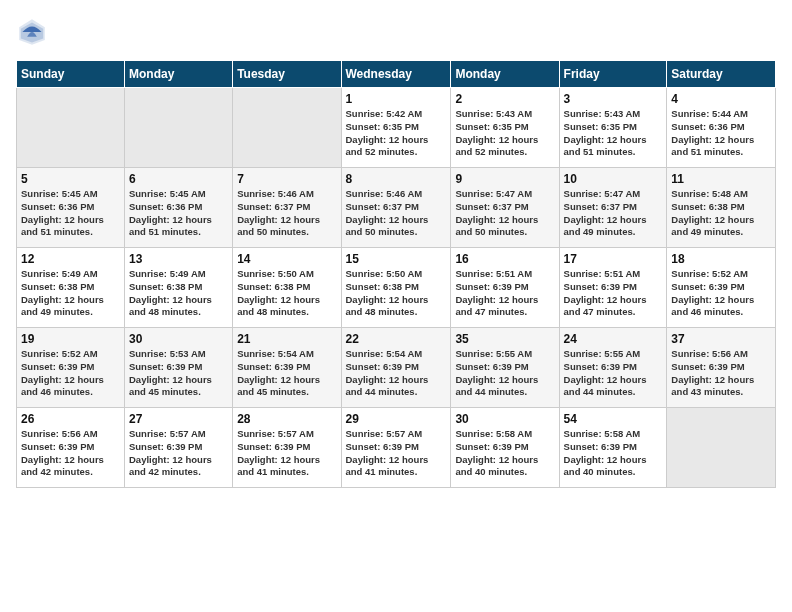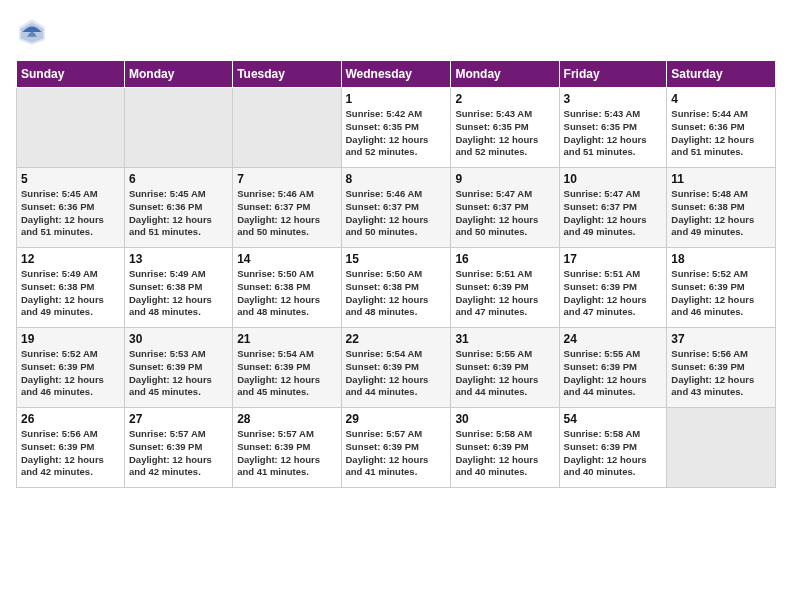--- a/index.html
+++ b/index.html
@@ -51,21 +51,21 @@
     .calendar-subtitle {
       font-size: 14px;
       color: #444;
     }
     table {
       width: 100%;
       border-collapse: collapse;
       font-size: 10px;
     }
     thead tr th {
-      background: #701a75;
+      background: #0c4a6e;
       color: #fff;
       padding: 6px 4px;
       text-align: left;
       font-size: 12px;
       font-weight: bold;
       border: 1px solid #fff;
     }
     tbody tr td {
       border: 1px solid #ccc;
       vertical-align: top;
@@ -220,21 +220,21 @@
         </td>
         <td>
           <div class="day-number">21</div>
           <div class="day-info">Sunrise: 5:54 AM<br>Sunset: 6:39 PM<br>Daylight: 12 hours and 45 minutes.</div>
         </td>
         <td>
           <div class="day-number">22</div>
           <div class="day-info">Sunrise: 5:54 AM<br>Sunset: 6:39 PM<br>Daylight: 12 hours and 44 minutes.</div>
         </td>
         <td>
-          <div class="day-number">31</div>
+          <div class="day-number">35</div>
           <div class="day-info">Sunrise: 5:55 AM<br>Sunset: 6:39 PM<br>Daylight: 12 hours and 44 minutes.</div>
         </td>
         <td>
           <div class="day-number">24</div>
           <div class="day-info">Sunrise: 5:55 AM<br>Sunset: 6:39 PM<br>Daylight: 12 hours and 44 minutes.</div>
         </td>
         <td>
           <div class="day-number">37</div>
           <div class="day-info">Sunrise: 5:56 AM<br>Sunset: 6:39 PM<br>Daylight: 12 hours and 43 minutes.</div>
         </td>

